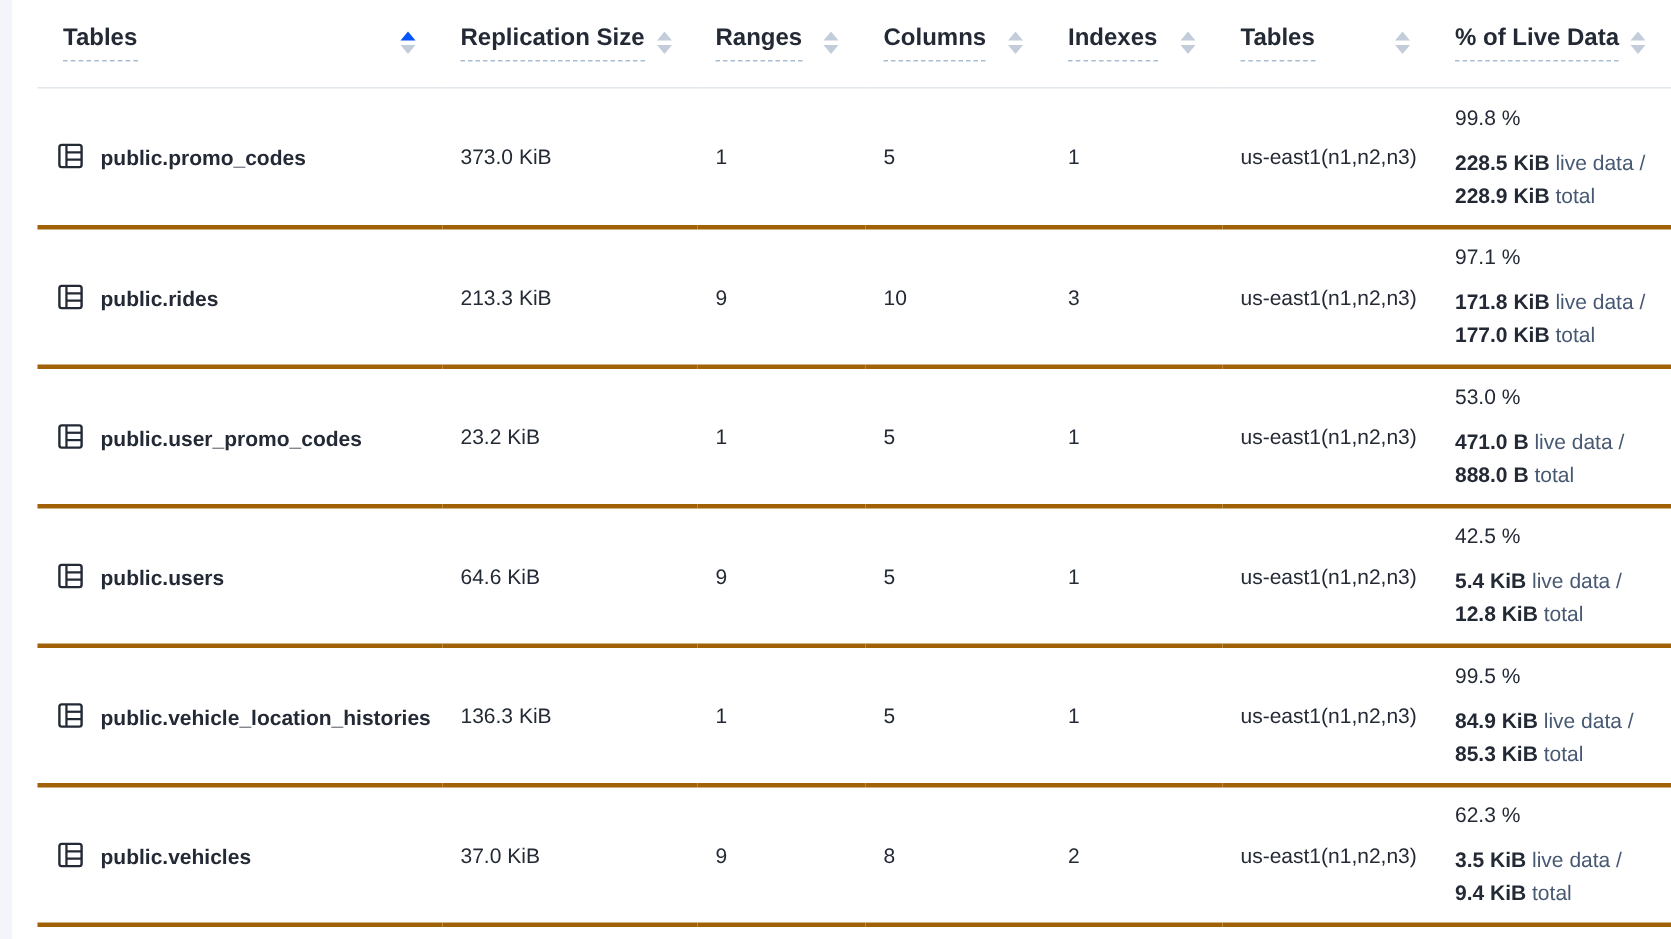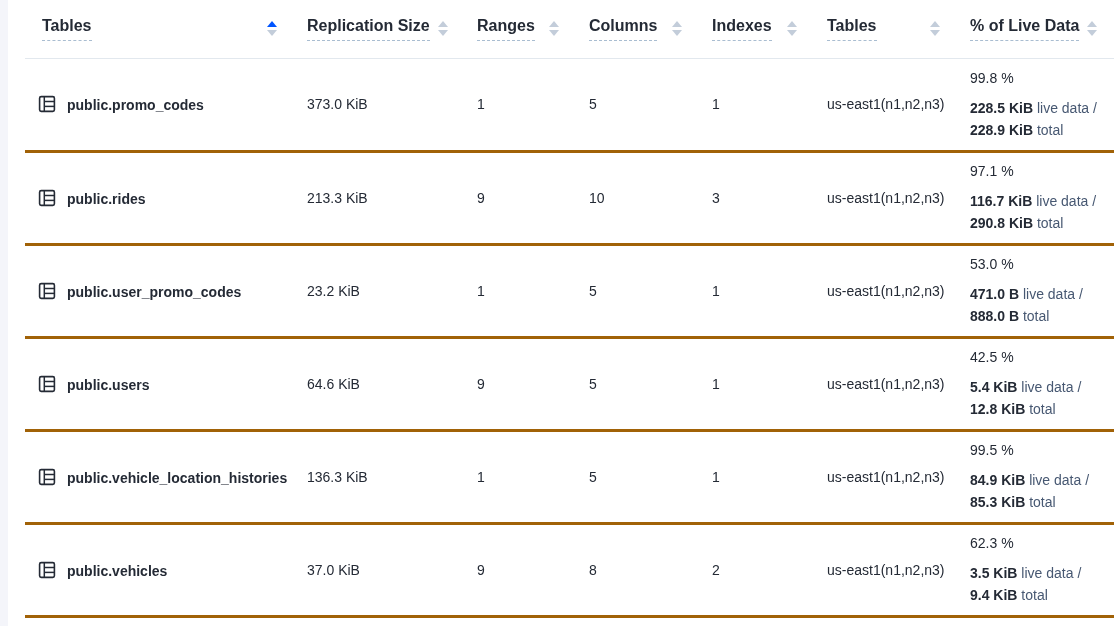--- a/index.html
+++ b/index.html
@@ -222,22 +222,22 @@
             <span class="table-name">public.rides</span>
           </div>
         </td>
         <td>213.3 KiB</td>
         <td>9</td>
         <td>10</td>
         <td>3</td>
         <td class="regions">us-east1(n1,n2,n3)</td>
         <td>
           <div class="pct-line">97.1 %</div>
-          <div class="size-line"><span class="num">116.7 KiB</span> <span class="suffix">live data /</span></div>
-          <div class="size-line"><span class="num">290.8 KiB</span> <span class="suffix">total</span></div>
+          <div class="size-line"><span class="num">171.8 KiB</span> <span class="suffix">live data /</span></div>
+          <div class="size-line"><span class="num">177.0 KiB</span> <span class="suffix">total</span></div>
         </td>
       </tr>
 
       <tr>
         <td class="name-cell">
           <div class="name-wrap">
             <span class="table-icon">
               <svg width="18" height="18" viewBox="0 0 18 18" fill="none">
                   <rect x="1.6" y="1.6" width="14.8" height="14.8" rx="1.6" stroke="#242a35" stroke-width="1.6"></rect>
                   <line x1="6.3" y1="1.6" x2="6.3" y2="16.4" stroke="#242a35" stroke-width="1.5"></line>

